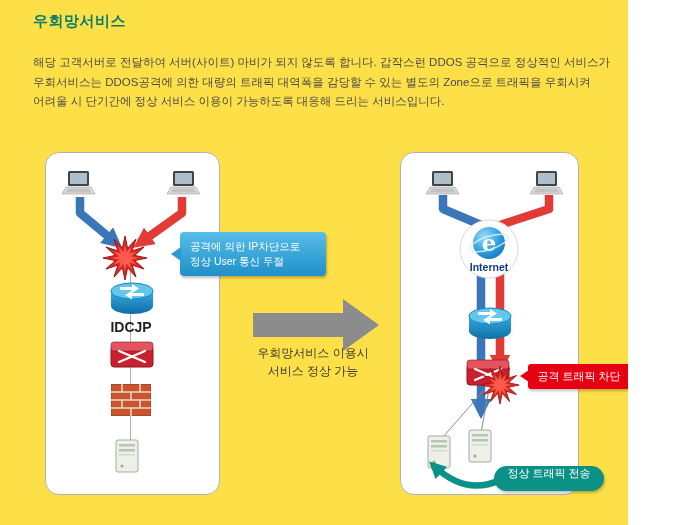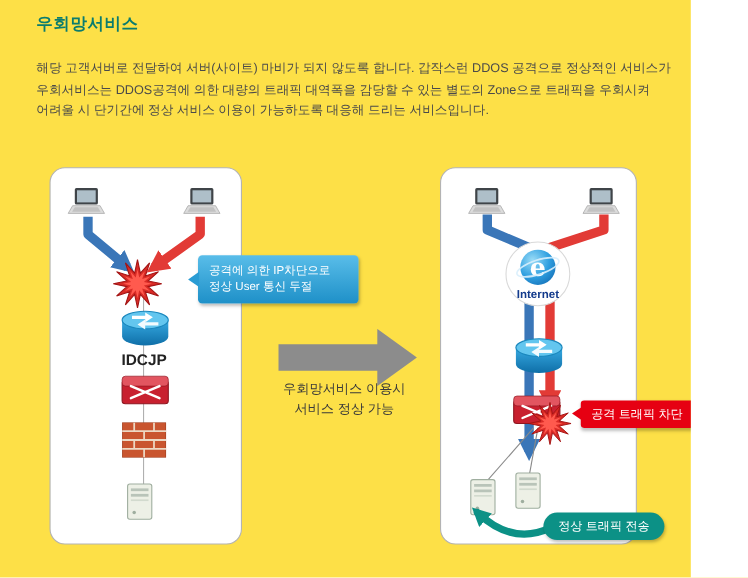--- a/index.html
+++ b/index.html
@@ -47,21 +47,21 @@
     left:528px; top:364px; width:102px; height:25px; background:#e60012; border-radius:3px;
     font-size:11px; display:flex; align-items:center; justify-content:center;
   }
   .callout-red::before {
     content:""; position:absolute; left:-8px; top:6px;
     border-top:6px solid transparent; border-bottom:6px solid transparent;
     border-right:9px solid #e60012;
   }
   .callout-teal {
     left:494px; top:466px; width:110px; height:25px; background:#0c9186; border-radius:12.5px;
-    font-size:11px; display:flex; align-items:center; justify-content:center;
+    font-size:11px; display:flex; justify-content:center;
   }
   .transition-arrow { position:absolute; left:253px; top:299px; }
   .transition-caption {
     position:absolute; left:240px; top:344px; width:146px; text-align:center;
     font-size:12px; font-weight:normal; color:#3a3a3a; line-height:18px; white-space:nowrap;
   }
   .teal-arrow { position:absolute; left:420px; top:450px; }
 </style>
 </head>
 <body>

